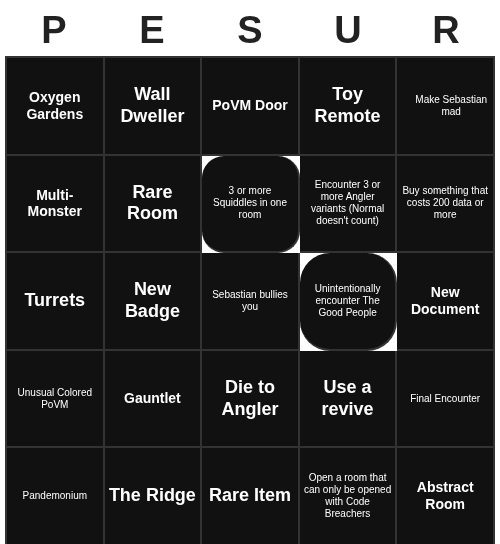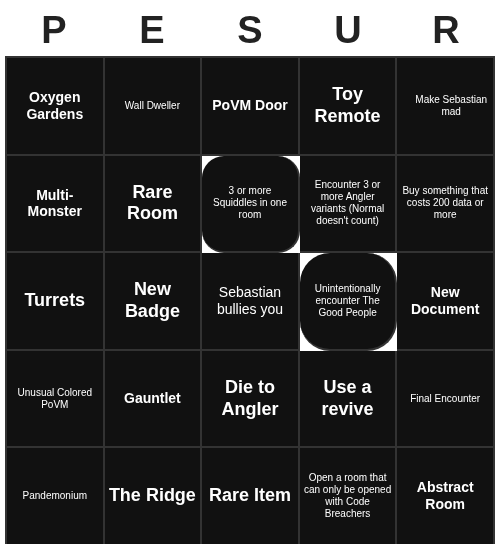--- a/index.html
+++ b/index.html
@@ -59,32 +59,32 @@
 <div class="bingo-container">
   <div class="bingo-header">
     <div class="bingo-header-cell">P</div>
     <div class="bingo-header-cell">E</div>
     <div class="bingo-header-cell">S</div>
     <div class="bingo-header-cell">U</div>
     <div class="bingo-header-cell">R</div>
   </div>
   <div class="bingo-grid" id="bingo-grid">
   <div class="bingo-cell" style="font-size: 14px; font-weight: bold;">Oxygen Gardens</div>
-      <div class="bingo-cell" style="font-size: 10px; font-weight: normal; text-align: center;">Wall Dweller</div>
+      <div class="bingo-cell" style="font-size: 18px; font-weight: bold; text-align: center;">Wall Dweller</div>
       <div class="bingo-cell" style="font-size: 14px; font-weight: bold;">PoVM Door</div>
       <div class="bingo-cell" style="font-size: 18px; font-weight: bold;">Toy Remote</div>
       <div class="bingo-cell" style="font-size: 10px; padding-left: 16px;">Make Sebastian mad</div>
       <div class="bingo-cell" style="font-size: 14px; font-weight: bold;">Multi-Monster</div>
       <div class="bingo-cell" style="font-size: 18px; font-weight: bold;">Rare Room</div>
       <div class="bingo-cell" style="font-size: 10px; border-radius: 22px;">3 or more Squiddles in one room</div>
       <div class="bingo-cell" style="font-size: 10px;">Encounter 3 or more Angler variants (Normal doesn't count)</div>
       <div class="bingo-cell" style="font-size: 10px;">Buy something that costs 200 data or more</div>
       <div class="bingo-cell" style="font-size: 18px; font-weight: bold;">Turrets</div>
       <div class="bingo-cell" style="font-size: 18px; font-weight: bold;">New Badge</div>
-      <div class="bingo-cell" style="font-size: 14px;">Sebastian bullies you</div>
+      <div class="bingo-cell" style="font-size: 10px;">Sebastian bullies you</div>
       <div class="bingo-cell" style="font-size: 10px; border-radius: 30px;">Unintentionally encounter The Good People</div>
       <div class="bingo-cell" style="font-size: 14px; font-weight: bold;">New Document</div>
       <div class="bingo-cell" style="font-size: 10px;">Unusual Colored PoVM</div>
       <div class="bingo-cell" style="font-size: 14px; font-weight: bold;">Gauntlet</div>
       <div class="bingo-cell" style="font-size: 18px; font-weight: bold;">Die to Angler</div>
       <div class="bingo-cell" style="font-size: 18px; font-weight: bold;">Use a revive</div>
       <div class="bingo-cell" style="font-size: 10px;">Final Encounter</div>
       <div class="bingo-cell" style="font-size: 10px;">Pandemonium</div>
       <div class="bingo-cell" style="font-size: 18px; font-weight: bold;">The Ridge</div>
       <div class="bingo-cell" style="font-size: 18px; font-weight: bold;">Rare Item</div>

